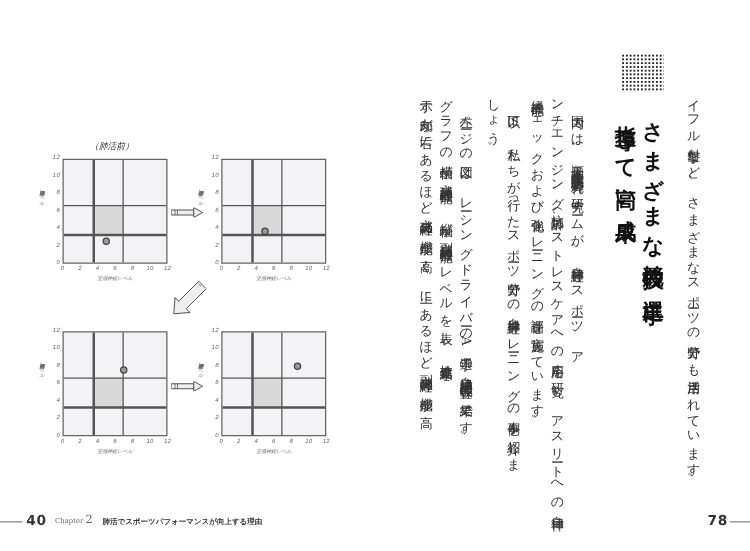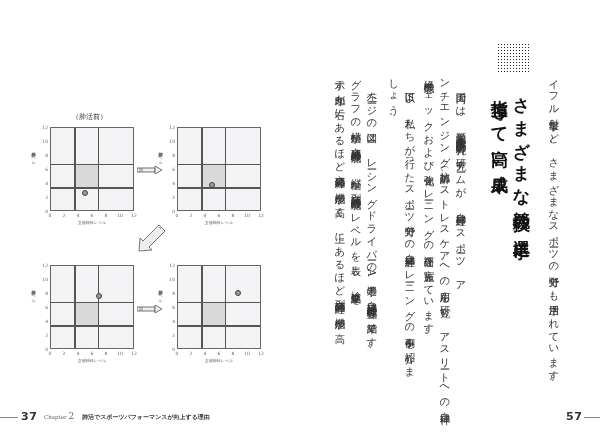--- a/index.html
+++ b/index.html
@@ -10,21 +10,21 @@
   .page-left { left: 0; width: 300px; }
 
   
   .fig-title {
     position: absolute; left: 59px; top: 70px; width: 176px; height: 20px;
     border: 1.2px solid #555; border-radius: 8px;
     font-size: 11px; font-weight: bold; color: #333;
     display: flex; align-items: center; justify-content: center; letter-spacing: 0.5px;
   }
 
-  .chart { position: absolute; }
+  .chart { position: absolute; font-style: italic; }
   .chart .plot {
     position: absolute; background: #f3f3f5; border: 1px solid #666;
   }
   .chart .vline { position: absolute; top: 0; bottom: 0; width: 1.5px; background: #555; }
   .chart .hline { position: absolute; left: 0; right: 0; height: 1.5px; background: #555; }
   .chart .center-cell { position: absolute; background: #d9d9d9; }
   .chart .dot {
     position: absolute; width: 6px; height: 6px; border-radius: 50%;
     background: #999; border: 1.5px solid #444; transform: translate(-50%, -50%);
   }
@@ -190,21 +190,21 @@
     <line x1="5" y1="2" x2="5" y2="6" stroke="#555" stroke-width="0.6"></line>
     <path d="M18 0 L25 4 L18 8 Z" fill="#eee" stroke="#555" stroke-width="0.8"></path>
   </svg>
 
   <svg class="arrow-diag" style="left:137px; top:225px;" viewBox="0 0 28 28">
     <path d="M25 3 L22 0 L6 16 L3 13 L2 26 L15 25 L12 22 L28 6 Z" fill="#eee" stroke="#555" stroke-width="0.8"></path>
     <line x1="24" y1="4" x2="22" y2="2" stroke="#555" stroke-width="0.6"></line>
   </svg>
 
   <div class="footer-line" style="left:0; top:417px; width:18px;"></div>
-  <div class="folio" style="left:21px; top:410px;">37</div>
+  <div class="folio" style="left:21px; top:410px;">40</div>
   <div class="chapter" style="left:44px; top:411px;">
     <span>Chapter</span>
     <span class="chapter-num">2</span>
   </div>
   <div class="running-title" style="left:82px; top:413px;">肺活でスポーツパフォーマンスが向上する理由</div>
 </div>
 
 <div>
   <div class="vtext body-col" style="left:549px; top:72px;">イフル射撃など、さまざまなスポーツの分野でも活用されています。</div>
 
@@ -216,15 +216,15 @@
       <div class="vtext body-col" style="left: 456px; top: 84px;">国内では、順天堂大学大学院医学研究科の研究チームが、自律神経とスポーツ、ア</div>
       <div class="vtext body-col" style="left: 440px; top: 72px;">ンチエンジング（抗加齢）、ストレスケアへの応用を研究し、アスリートへの自律神</div>
       <div class="vtext body-col" style="left: 424px; top: 72px;">経機能チェックおよび強化トレーニングの評価を実施しています。</div>
       <div class="vtext body-col" style="left: 405px; top: 84px;">以下に、私たちが行ったスポーツ分野での自律神経トレーニングの事例を紹介しま</div>
       <div class="vtext body-col" style="left: 389px; top: 72px;">しょう。</div>
       <div class="vtext body-col" style="left: 367px; top: 84px;">左ページの図は、レーシングドライバーのA選手の自律神経機能検査の結果です。</div>
       <div class="vtext body-col" style="left: 351px; top: 72px;">グラフの横軸が交感神経機能の、縦軸が副交感神経機能のレベルを表し、検査結果を</div>
       <div class="vtext body-col" style="left: 335px; top: 72px;">示す丸印が右にあるほど交感神経の機能が高く、上にあるほど副交感神経の機能が高</div>
     </div>
 
-  <div class="folio" style="left:566px; top:410px;">57</div>
+  <div class="folio" style="left:566px; top:410px;">78</div>
   <div class="footer-line" style="left:584px; top:417px; width:16px;"></div>
 </div>
 
 </body></html>

